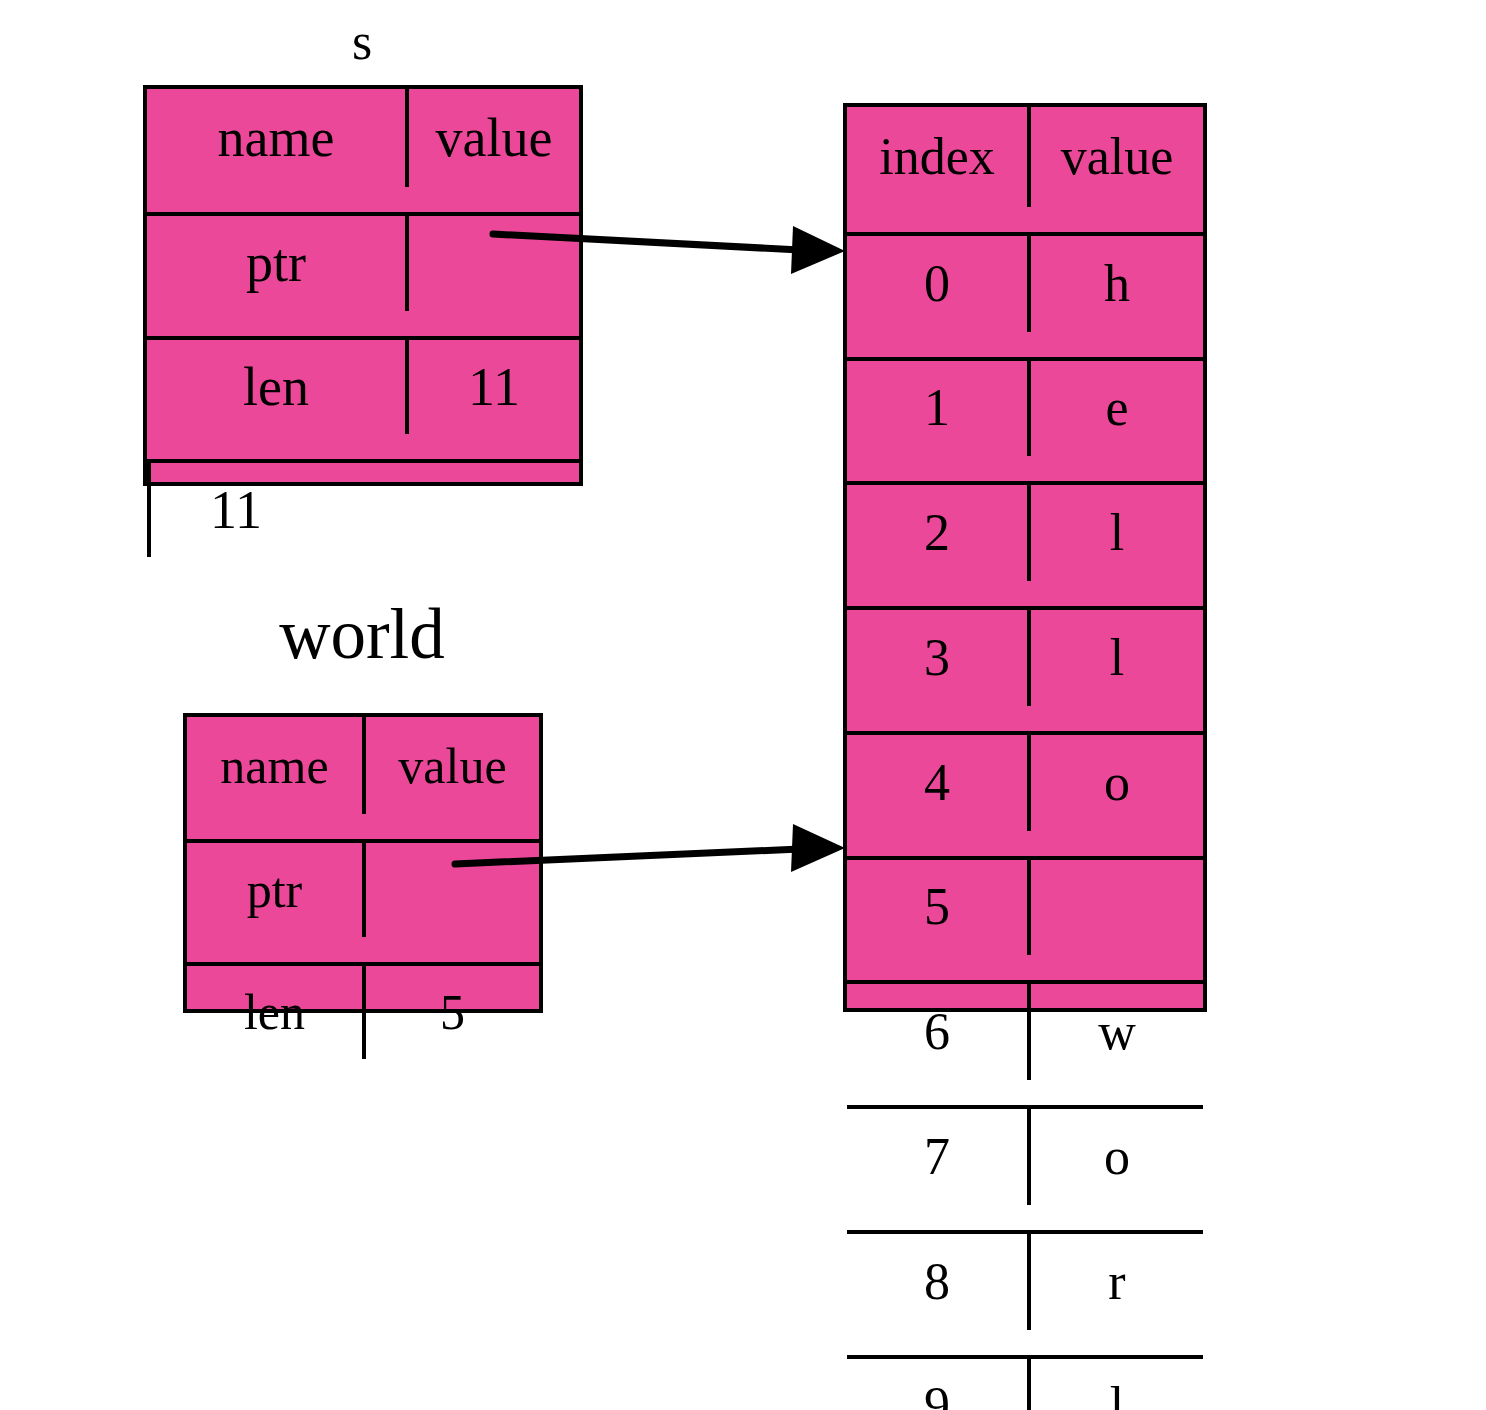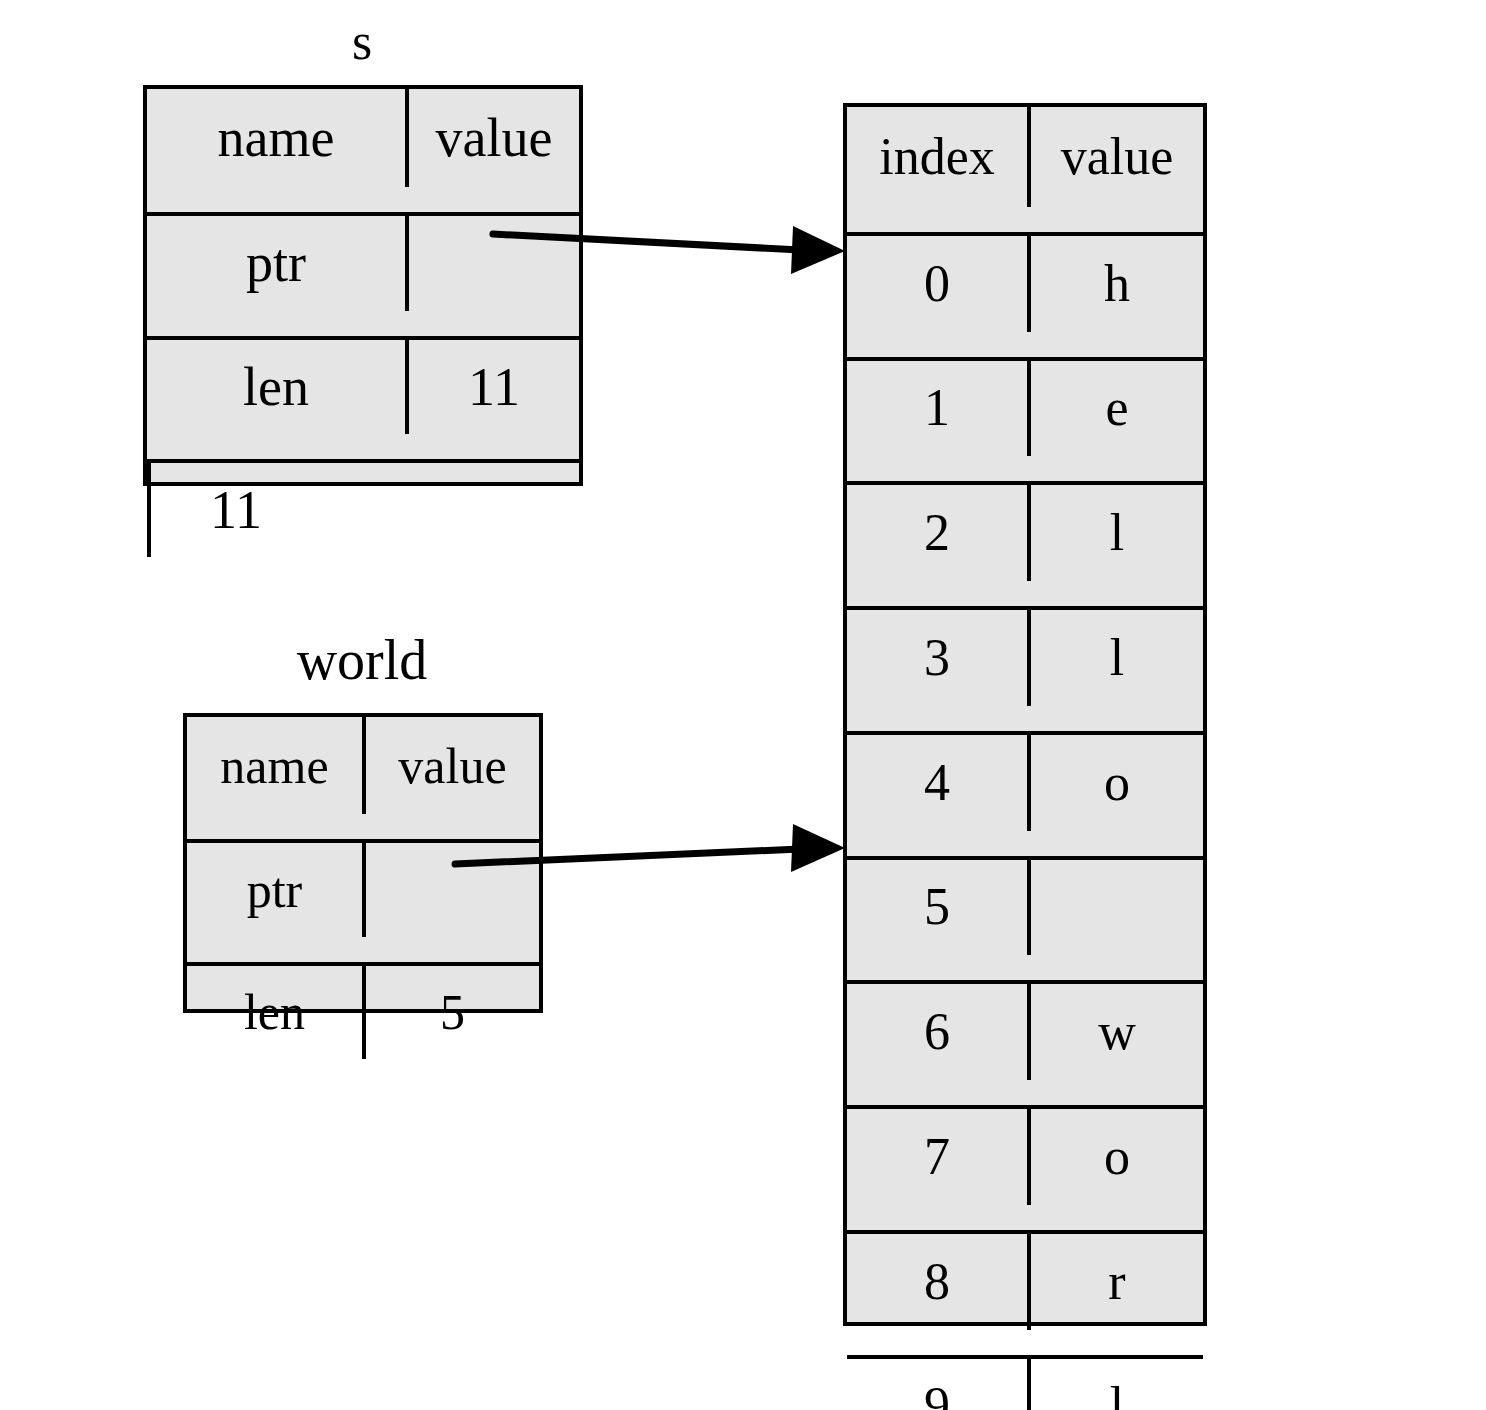--- a/index.html
+++ b/index.html
@@ -16,21 +16,21 @@
     color: #000000;
     overflow: hidden;
   }
 
   
   .struct-table {
     position: absolute;
     box-sizing: border-box;
     border: 4px solid #000;
     border-collapse: collapse;
-    background: #e5e5e5;
+    background: #ec4899;
   }
   .struct-table .row {
     display: flex;
     box-sizing: border-box;
     width: 100%;
   }
   .struct-table .row + .row {
     border-top: 4px solid #000;
     margin-top: 25px;
   }
@@ -78,38 +78,38 @@
   }
   #table-world .row { height: 33.3333%; }
   #table-world .cell.left-cell  { width: 175px; }
   #table-world .cell.right-cell { width: 177px; }
 
   
   #table-buffer {
     left: 843px;
     top: 103px;
     width: 364px;
-    height: 1223px;
+    height: 909px;
     font-size: 52px;
   }
   #table-buffer .row { height: 99.75px; }
   #table-buffer .cell.left-cell  { width: 180px; }
   #table-buffer .cell.right-cell { width: 176px; }
 
   #caption-s {
     left: 262px;
     top: 16px;
     width: 200px;
     font-size: 52px;
   }
   #caption-world {
     left: 232px;
-    top: 632px;
+    top: 599px;
     width: 260px;
-    font-size: 56px;
+    font-size: 71px;
   }
 
   
   #arrow-layer {
     position: absolute;
     left: 0;
     top: 0;
     width: 1486px;
     height: 1410px;
     pointer-events: none;

